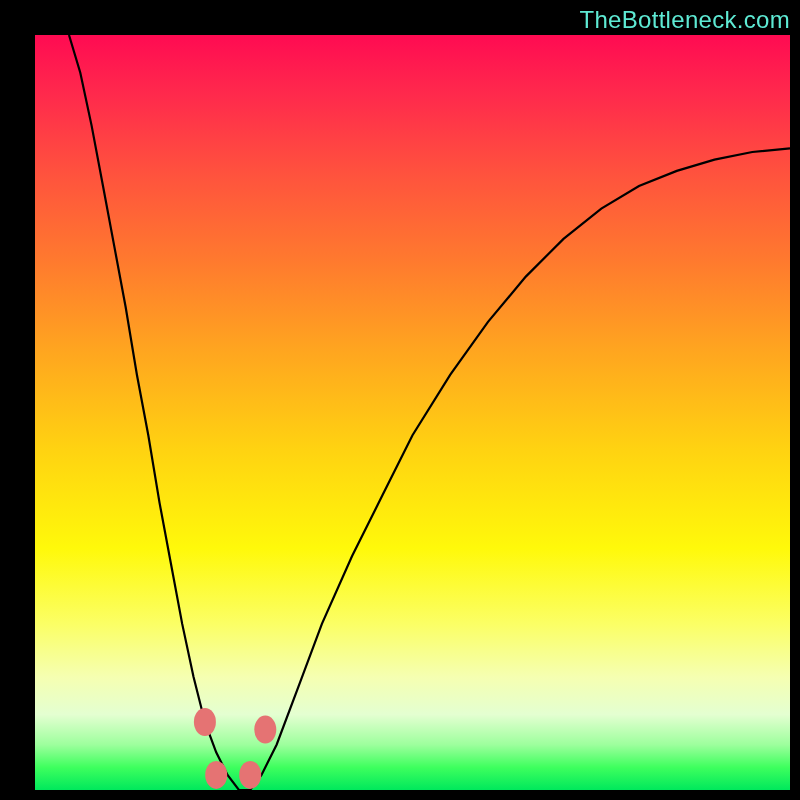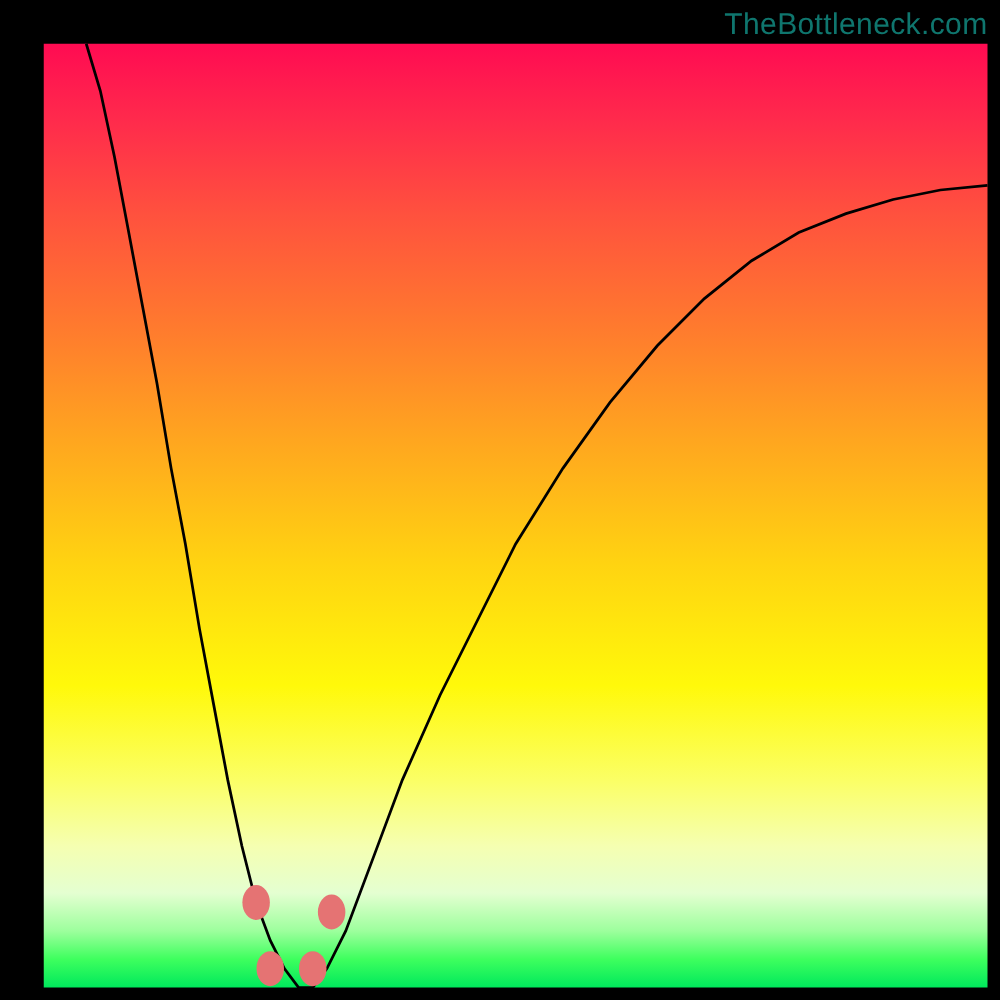--- a/index.html
+++ b/index.html
@@ -39,21 +39,21 @@
       #e4ffd1 90%,
       #9dff9d 94%,
       #3eff5e 97%,
       #00e85c 100%
     );
   }
   .watermark {
     position: absolute;
     top: 6px;
     right: 10px;
-    color: #0f766e;
+    color: #5eead4;
     font-size: 24px;
     font-weight: 400;
     letter-spacing: 0.3px;
     user-select: none;
   }
   svg.curve {
     position: absolute;
     left: 0;
     top: 0;
     width: 755px;

